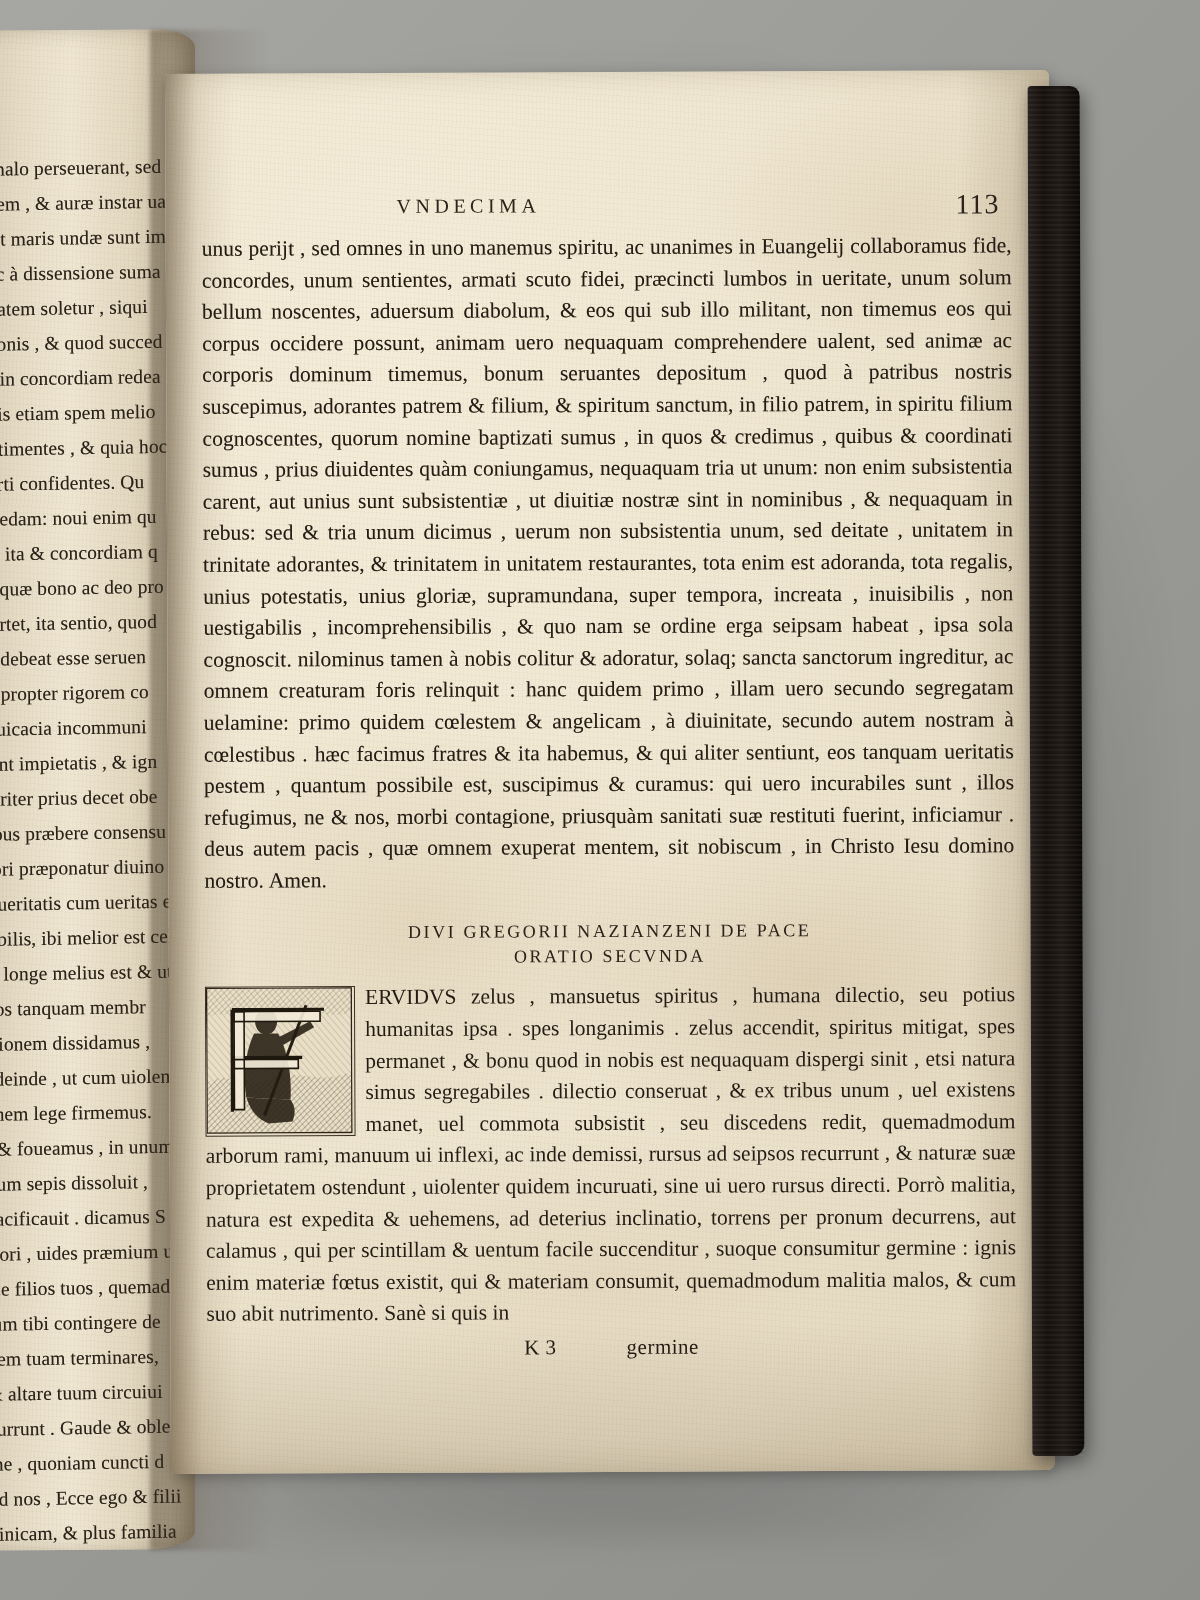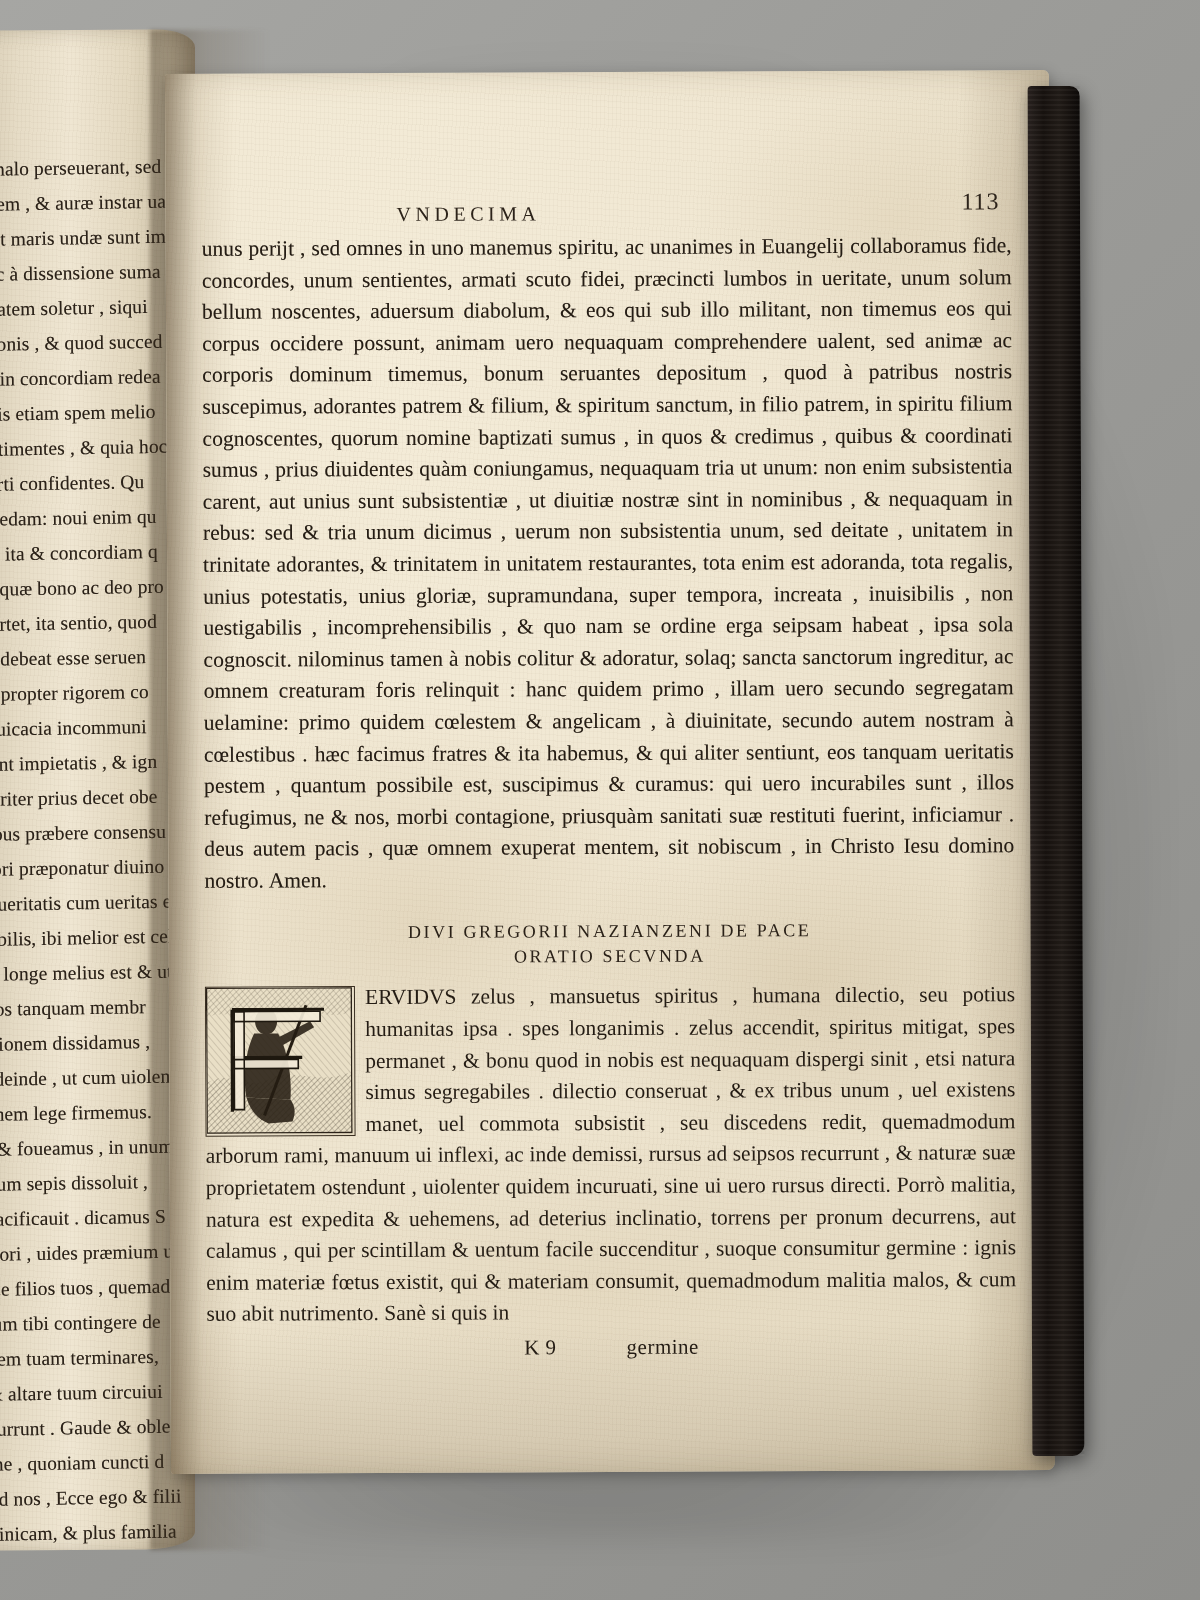--- a/index.html
+++ b/index.html
@@ -154,32 +154,32 @@
     width: 810px;
   }
   .running-head {
     position: relative;
     height: 30px;
     margin-bottom: 12px;
   }
   .rh-title {
     position: absolute;
     left: 195px;
-    top: 12px;
+    top: 4px;
     font-size: 20px;
     letter-spacing: 4.5px;
     color: #2c231a;
     font-variant: small-caps;
     text-align: right;
   }
   .rh-folio {
     position: absolute;
     right: 12px;
     top: 0;
-    font-size: 24px;
+    font-size: 28px;
     letter-spacing: 1px;
     color: #2c231a;
   }
 
   .body-col {
     font-size: 21.5px;
     line-height: 31.6px;
     color: #241c14;
     text-align: justify;
     letter-spacing: 0.05px;
@@ -386,21 +386,21 @@
                 <rect x="28" y="24" width="86" height="10"></rect>
                 <rect x="28" y="72" width="64" height="9"></rect>
               </g>
               <rect x="0.5" y="0.5" width="145" height="145" fill="none" stroke="#2b2218" stroke-width="1.6"></rect>
             </svg>
           </div>
           <div class="after-initial">ERVIDVS zelus , mansuetus spiritus , humana dilectio, seu potius humanitas ipsa . spes longanimis . zelus accendit, spiritus mitigat, spes permanet , &amp; bonu quod in nobis est nequaquam dispergi sinit , etsi natura simus segregabiles . dilectio conseruat , &amp; ex tribus unum , uel existens manet, uel commota subsistit , seu discedens redit, quemadmodum arborum rami, manuum ui inflexi, ac inde demissi, rursus ad seipsos recurrunt , &amp; naturæ suæ proprietatem ostendunt , uiolenter quidem incuruati, sine ui uero rursus directi. Porrò malitia, natura est expedita &amp; uehemens, ad deterius inclinatio, torrens per pronum decurrens, aut calamus , qui per scintillam &amp; uentum facile succenditur , suoque consumitur germine : ignis enim materiæ fœtus existit, qui &amp; materiam consumit, quemadmodum malitia malos, &amp; cum suo abit nutrimento. Sanè si quis in</div>
         </div>
 
         <div class="catchline">
-          <span>K 9</span>
+          <span>K 3</span>
           <span>germine</span>
         </div>
 
       </div>
     </div>
 
     <div class="spine-block"></div>
     <div class="spine-sheen"></div>
 
   </div>

